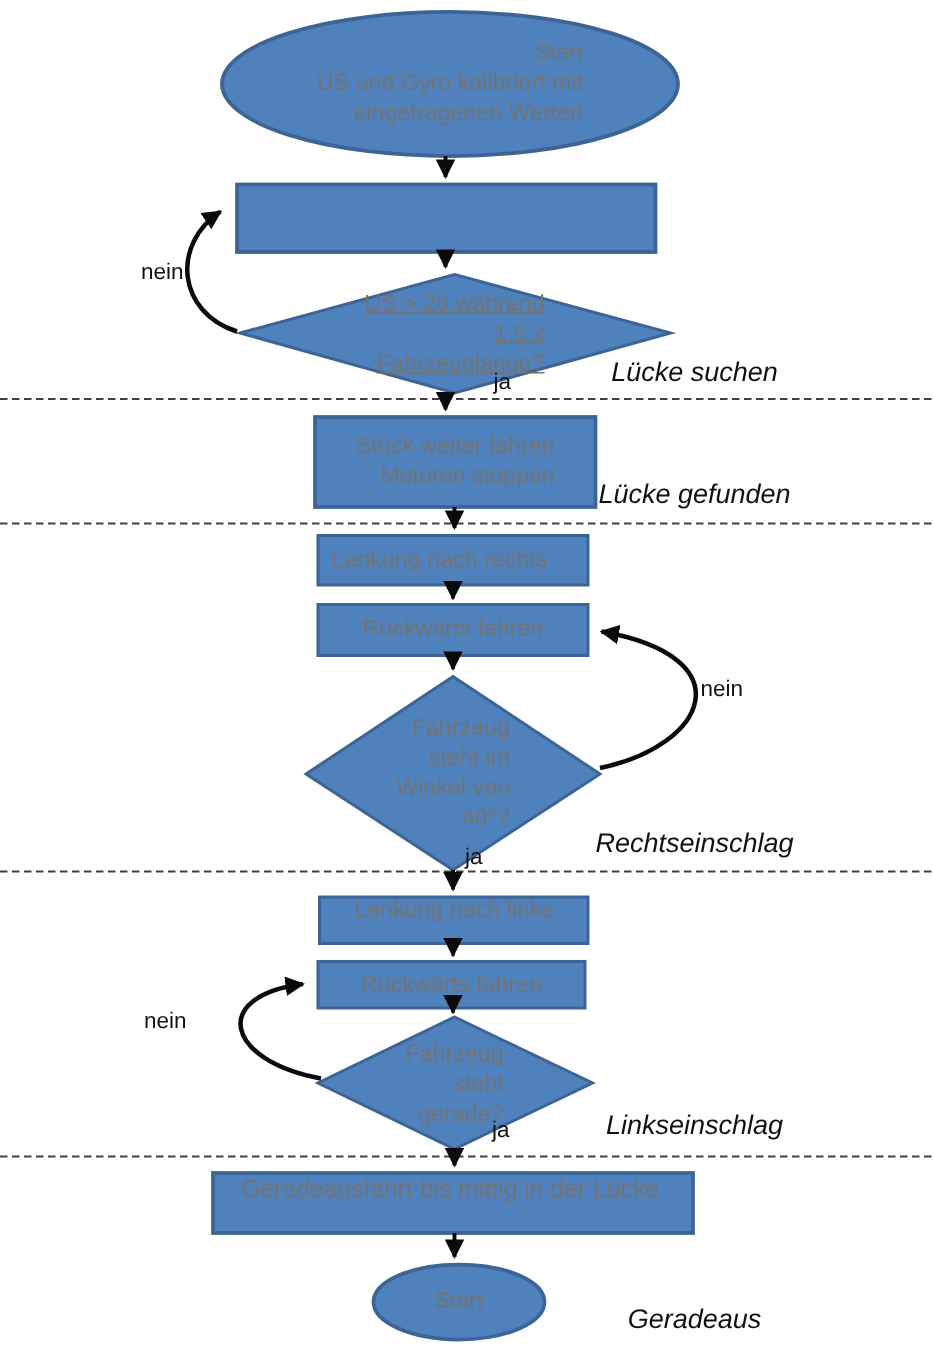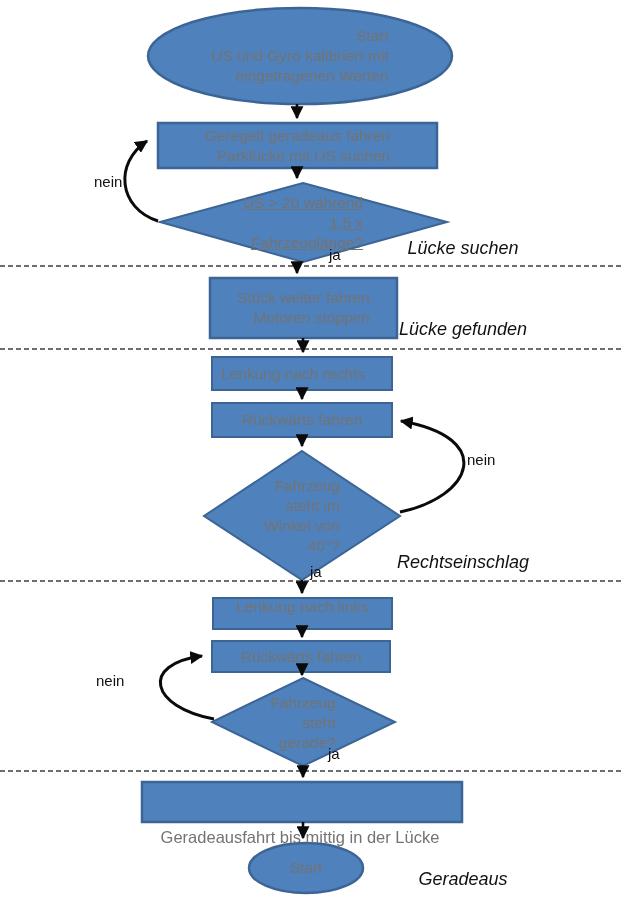--- a/index.html
+++ b/index.html
@@ -84,46 +84,45 @@
     <line x1="303" y1="822" x2="303" y2="838" stroke="#0a0a0a" stroke-width="2.6" marker-end="url(#ah)"></line>
 
     <path d="M 158 221 C 118 208, 114 163, 147 141" fill="none" stroke="#0a0a0a" stroke-width="3" marker-end="url(#ah)"></path>
     <path d="M 400 512 C 472 497, 497 438, 401 421" fill="none" stroke="#0a0a0a" stroke-width="3" marker-end="url(#ah)"></path>
     <path d="M 214 719 C 150 707, 140 664, 202 656" fill="none" stroke="#0a0a0a" stroke-width="3" marker-end="url(#ah)"></path>
   </svg>
 
   <div class="shape-label" style="left:150px;top:10px;width:300px;height:92px;">Start
 US und Gyro kalibriert mit
 eingetragenen Werten</div>
-  <div class="shape-label" style="left:158px;top:123px;width:279px;height:45px;">Geregelt geradeaus fahren
-Parklücke mit US suchen</div>
   <div class="shape-label" style="left:180px;top:185px;width:246px;height:76px;text-decoration:underline;">US &gt; 20 während
 1,5 x
 Fahrzeuglänge?</div>
   <div class="shape-label" style="left:210px;top:278px;width:187px;height:60px;">Stück weiter fahren
 Motoren stoppen</div>
   <div class="shape-label" style="left:212px;top:357px;width:162px;height:33px;">Lenkung nach rechts</div>
   <div class="shape-label" style="left:212px;top:403px;width:180px;height:34px;">Rückwärts fahren</div>
   <div class="shape-label" style="left:227px;top:455px;width:150px;height:122px;">Fahrzeug
 steht im
 Winkel von
 40°?</div>
   <div class="shape-label" style="left:213px;top:598px;width:179px;height:17px;">Lenkung nach links</div>
   <div class="shape-label" style="left:212px;top:641px;width:178px;height:31px;">Rückwärts fahren</div>
   <div class="shape-label" style="left:233px;top:682px;width:140px;height:82px;">Fahrzeug
 steht
 gerade?</div>
-  <div class="shape-label" style="left:142px;top:818px;width:316px;height:40px;font-size:16.5px;">Geradeausfahrt bis mittig in der Lücke</div>
+  <div class="shape-label" style="left:142px;top:774px;width:316px;height:40px;font-size:16.5px;">Geradeausfahrt bis mittig in der Lücke</div>
   <div class="shape-label" style="left:249px;top:844px;width:114px;height:48px;">Start</div>
 
   <div class="edge-label" style="left:94px;top:173px;">nein</div>
   <div class="edge-label" style="left:329px;top:246px;">ja</div>
   <div class="edge-label" style="left:467px;top:451px;">nein</div>
   <div class="edge-label" style="left:310px;top:563px;">ja</div>
   <div class="edge-label" style="left:96px;top:672px;">nein</div>
   <div class="edge-label" style="left:328px;top:745px;">ja</div>
 
   <div class="section-label" style="top:238px;">Lücke suchen</div>
   <div class="section-label" style="top:552px;">Rechtseinschlag</div>
   <div class="section-label" style="top:319px;">Lücke gefunden</div>
+  <div class="section-label" style="top:740px;">Linkseinschlag</div>
   <div class="section-label" style="top:869px;">Geradeaus</div>
 
 </div>
 
 </body></html>

